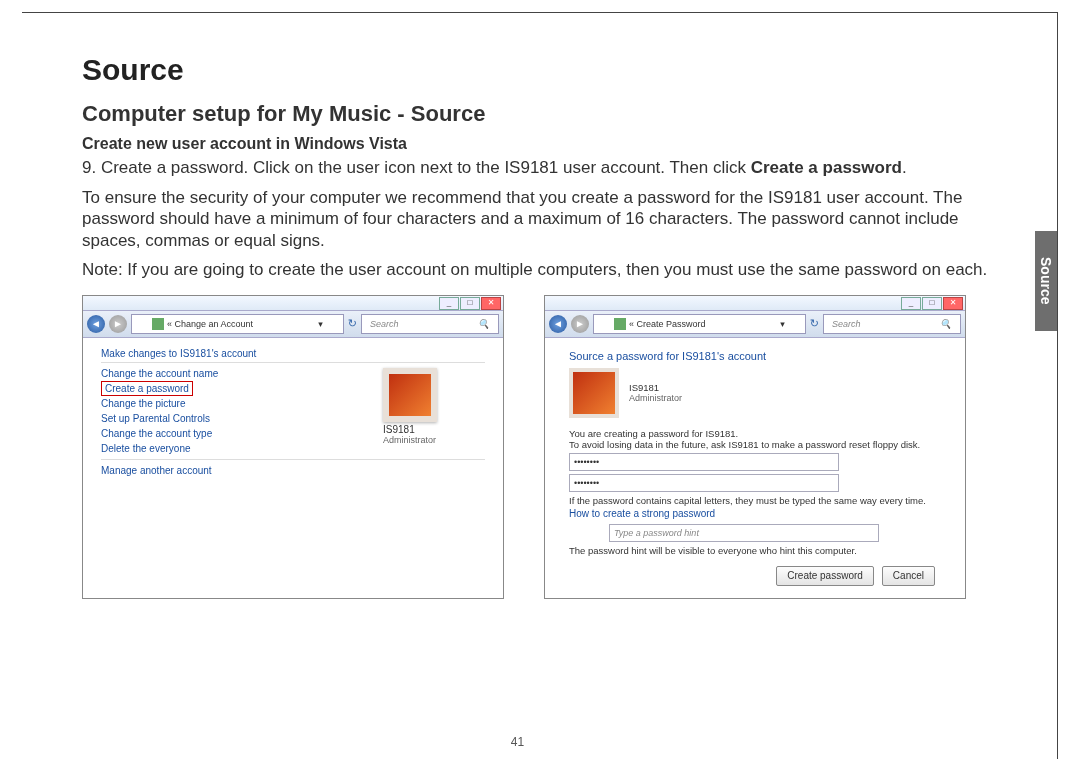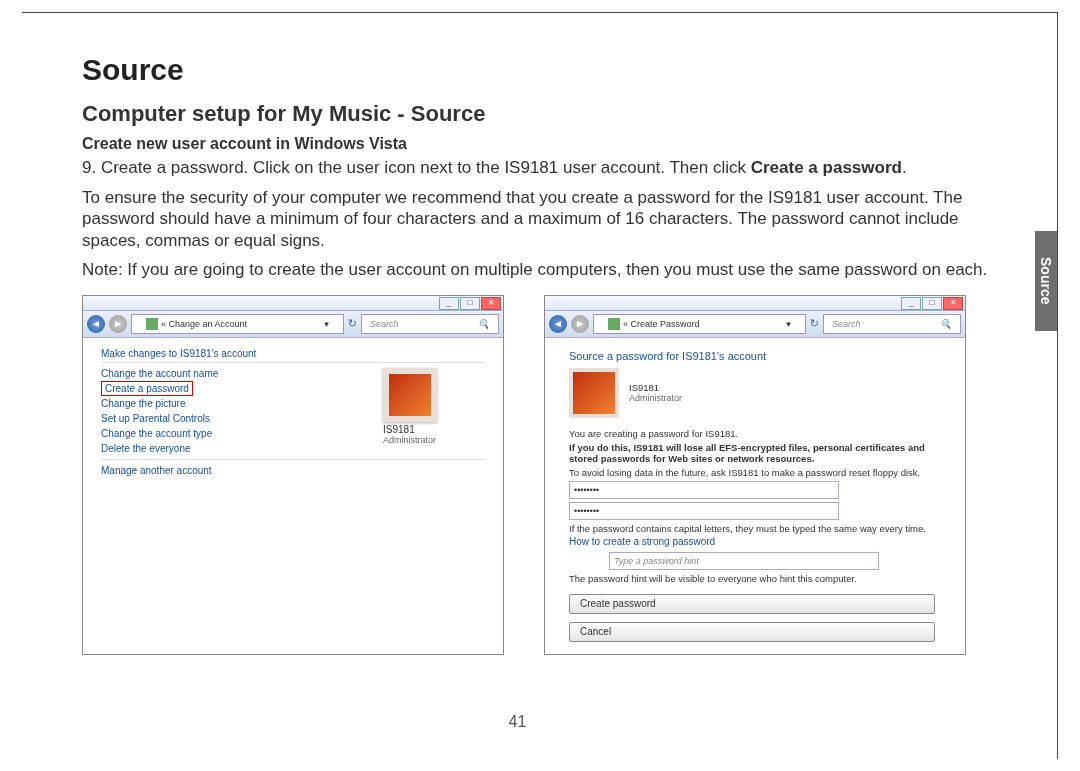--- a/index.html
+++ b/index.html
@@ -60,40 +60,40 @@
   .wb { width:18px; height:11px; border:1px solid #7a9; background:#eef; font-size:8px; line-height:10px; text-align:center;}
   .wb.close{ background:#f66; border-color:#b44; color:#fff;}
   .win-nav {
     height: 26px;
     background: linear-gradient(#eaf0f9,#d0dcec);
     border-bottom:1px solid #aac;
     display:flex; align-items:center; padding:0 4px; gap:4px;
   }
   .circ { width:18px; height:18px; border-radius:50%; background:radial-gradient(#6da0e0,#2a5aa0); display:flex; align-items:center; justify-content:center; color:#fff; font-size:10px;}
   .circ.dis{ background:radial-gradient(#ccc,#999);}
-  .addr { flex:1; height:18px; background:#fff; border:1px solid #99b; display:flex; align-items:center; padding:0 14px; font-size:9px; color:#333;}
+  .addr { flex:1; height:18px; background:#fff; border:1px solid #99b; display:flex; align-items:center; padding:0 20px; font-size:9px; color:#333;}
   .addr .ico{ width:12px;height:12px; background:#6a6; margin-right:3px;}
   .srch { width:120px; height:18px; border:1px solid #99b; background:#fff; display:flex; align-items:center; padding:0 8px; color:#888; font-style:italic; font-size:9px;}
   .win-body { padding:10px 18px 30px 18px; background:#fff;}
   .heading-link{ color:#1a4fa0; font-size:10px;}
   .link{ color:#1a4fa0; font-size:10px; padding:2px 0; display:block;}
   .link.hl{ border:1px solid #c00; padding:1px 3px; display:inline-block;}
   .divider{ border-top:1px solid #ddd; margin:3px 0;}
   .acct { position:relative; }
   .acct-card{ position:absolute; right:10px; top:30px; width:110px;}
   .avatar{ width:42px; height:42px; background:linear-gradient(135deg,#c03010,#f08030); border:6px solid #e8e0d8; box-shadow:0 1px 3px rgba(0,0,0,.3);}
   .acct-name{ font-size:10px; margin-top:2px;}
   .acct-role{ font-size:9px; color:#666;}
   .win2-body{ padding:12px 24px 12px 24px; font-size:9.5px; color:#333;}
   .user-row{ display:flex; gap:10px; align-items:center; margin:6px 0 10px 0;}
   .avatar2{ width:42px; height:42px; background:linear-gradient(135deg,#c03010,#f08030); border:4px solid #e8e0d8;}
   .input{ width:260px; height:16px; border:1px solid #aab; background:#fff; padding:0 4px; font-size:9px; margin:3px 0; display:flex; align-items:center;}
   .btn{ height:18px; border:1px solid #888; background:linear-gradient(#fdfdfd,#e4e4e4); padding:0 10px; font-size:10px; border-radius:2px; display:inline-flex; align-items:center;}
-  .btnrow{ display:flex; gap:8px; justify-content:flex-end; margin-top:10px; padding-right:6px;flex-direction:column;}
-  .pagenum{ position:absolute; bottom:28px; left:0; right:44px; text-align:center; font-size:16px; color:#555;}
+  .btnrow{ display:flex; gap:8px; justify-content:flex-end; margin-top:10px; padding-right:6px;}
+  .pagenum{ position:absolute; bottom:10px; left:0; right:44px; text-align:center; font-size:12px; color:#555;}
   .refresh{ color:#36a; font-size:11px;}
 </style>
 </head>
 <body>
 
 <div class="page">
   <div class="side-tab">
       <span>Source</span>
     </div>
 
@@ -175,21 +175,20 @@
         <div class="win2-body">
           <div class="heading-link" style="font-size:11px;">Source a password for IS9181's account</div>
           <div class="user-row">
             <div class="avatar2"></div>
             <div>
               <div>IS9181</div>
               <div style="color:#666;font-size:9px;">Administrator</div>
             </div>
           </div>
           <div>You are creating a password for IS9181.</div>
-          <div style="font-weight:bold;margin:3px 0;">If you do this, IS9181 will lose all EFS-encrypted files, personal certificates and stored passwords for Web sites or network resources.</div>
           <div>To avoid losing data in the future, ask IS9181 to make a password reset floppy disk.</div>
           <div class="input">
               <span>••••••••</span>
             </div>
           <div class="input">
               <span>••••••••</span>
             </div>
           <div>If the password contains capital letters, they must be typed the same way every time.</div>
           <a class="link">How to create a strong password</a>
           <div class="input" style="color:#888;font-style:italic;margin-left:40px;">

